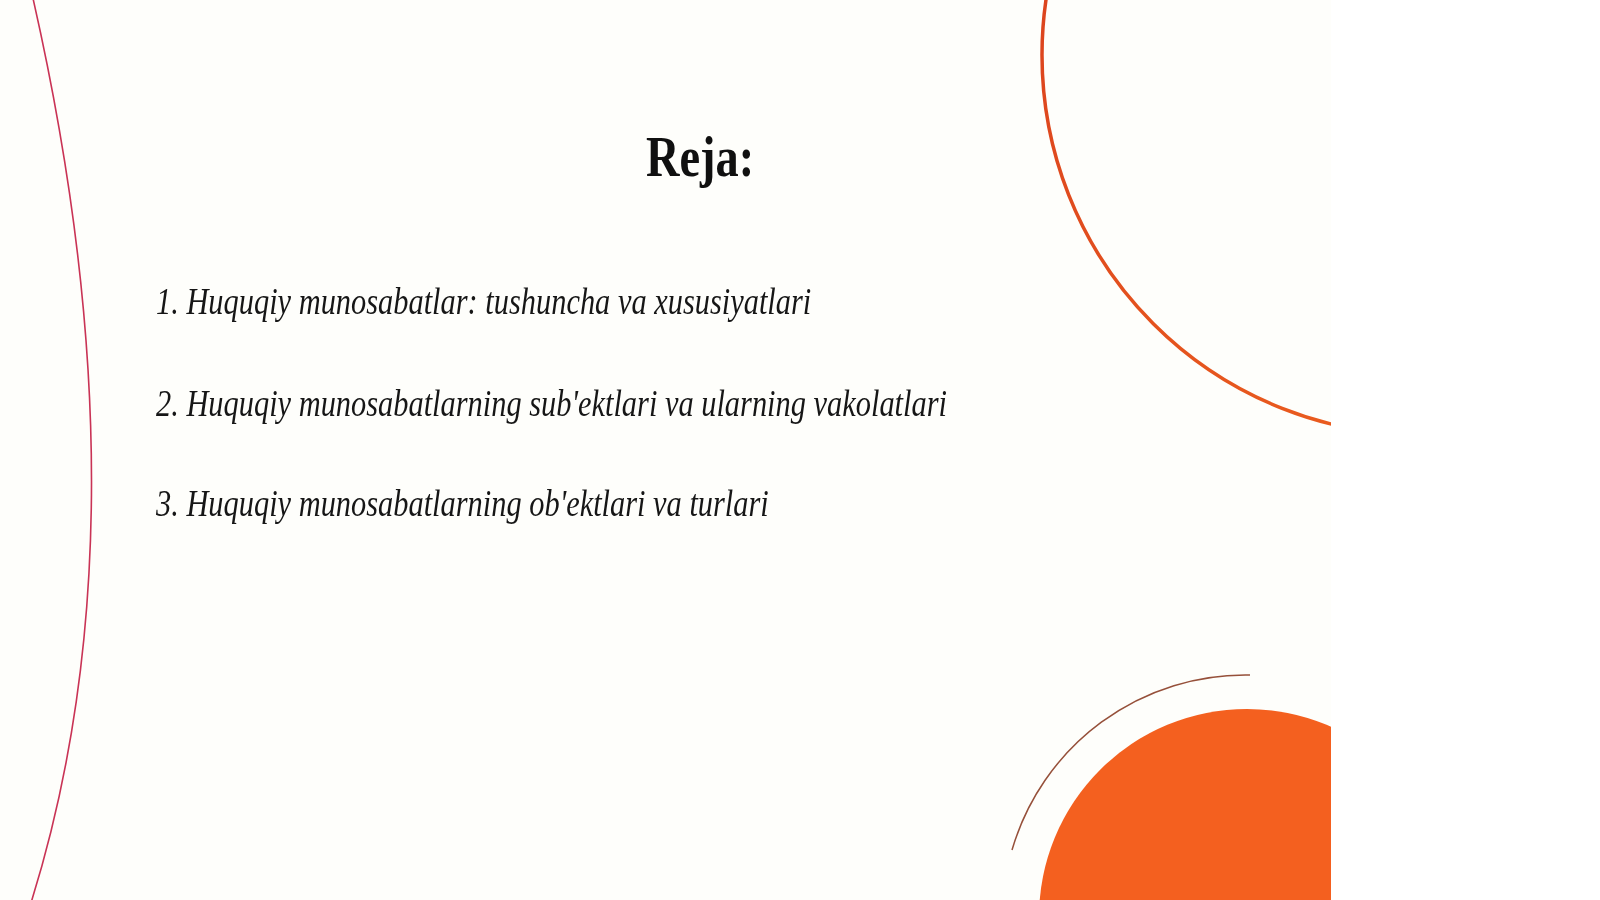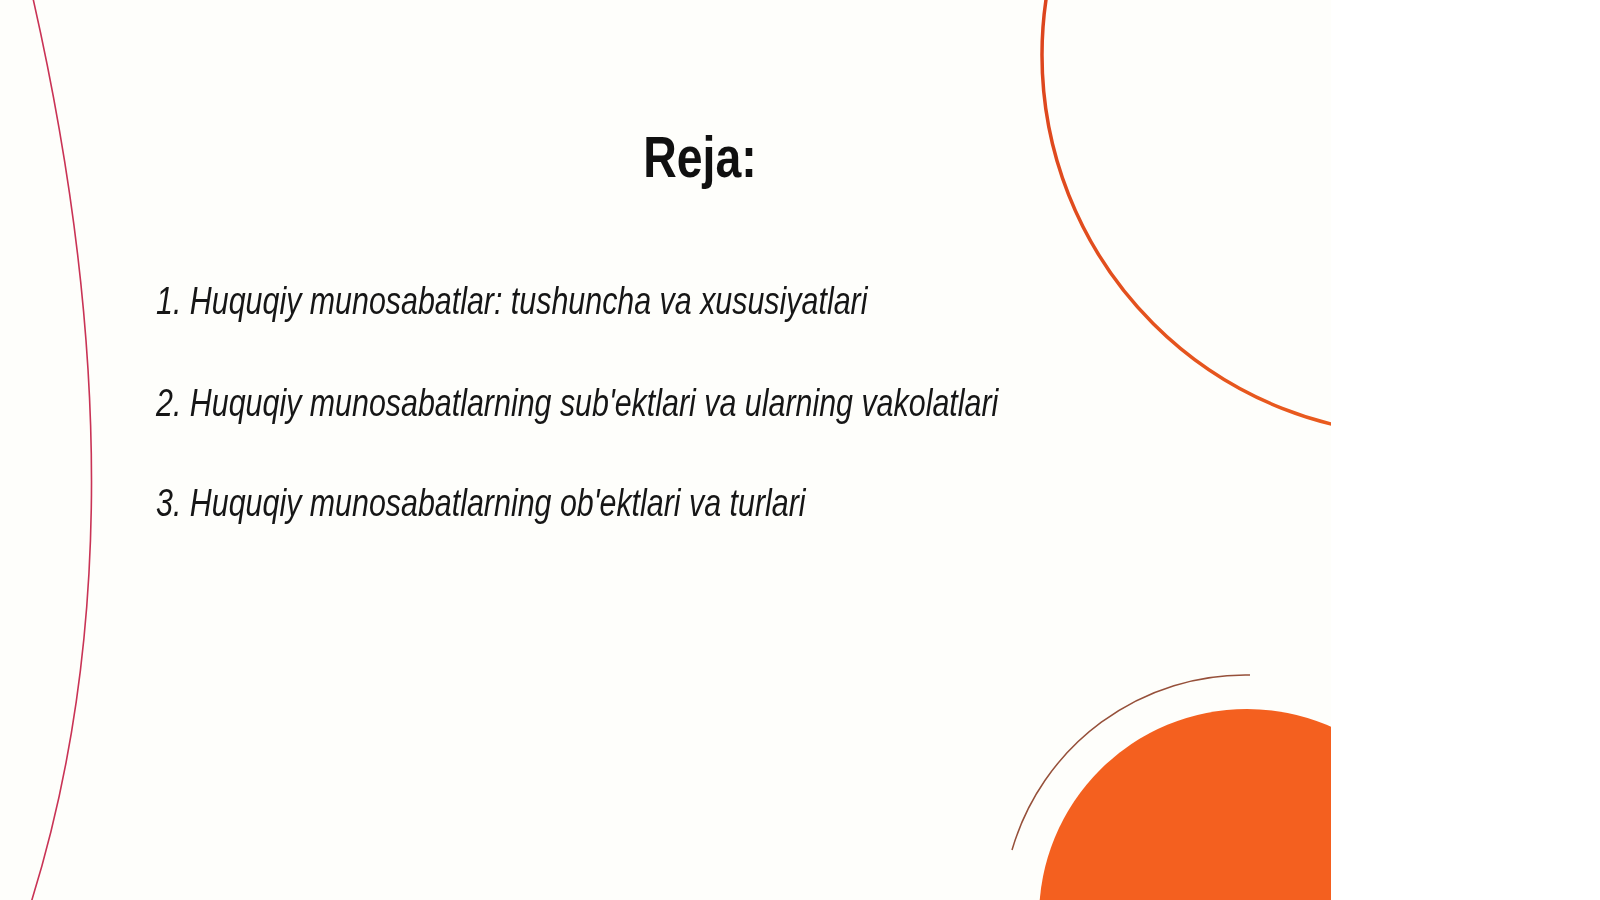--- a/index.html
+++ b/index.html
@@ -7,21 +7,21 @@
     padding: 0;
     width: 1600px;
     height: 900px;
     overflow: hidden;
   }
   .slide {
     position: relative;
     width: 1331px;
     height: 900px;
     background: var(--background, #FEFEFB);
-    font-family: Liberation Sans, sans-serif;
+    font-family: Liberation Serif, serif;
     overflow: hidden;
   }
   .decor-svg {
     position: absolute;
     inset: 0;
     width: 1600px;
     height: 900px;
     display: block;
   }
   .slide-title {

